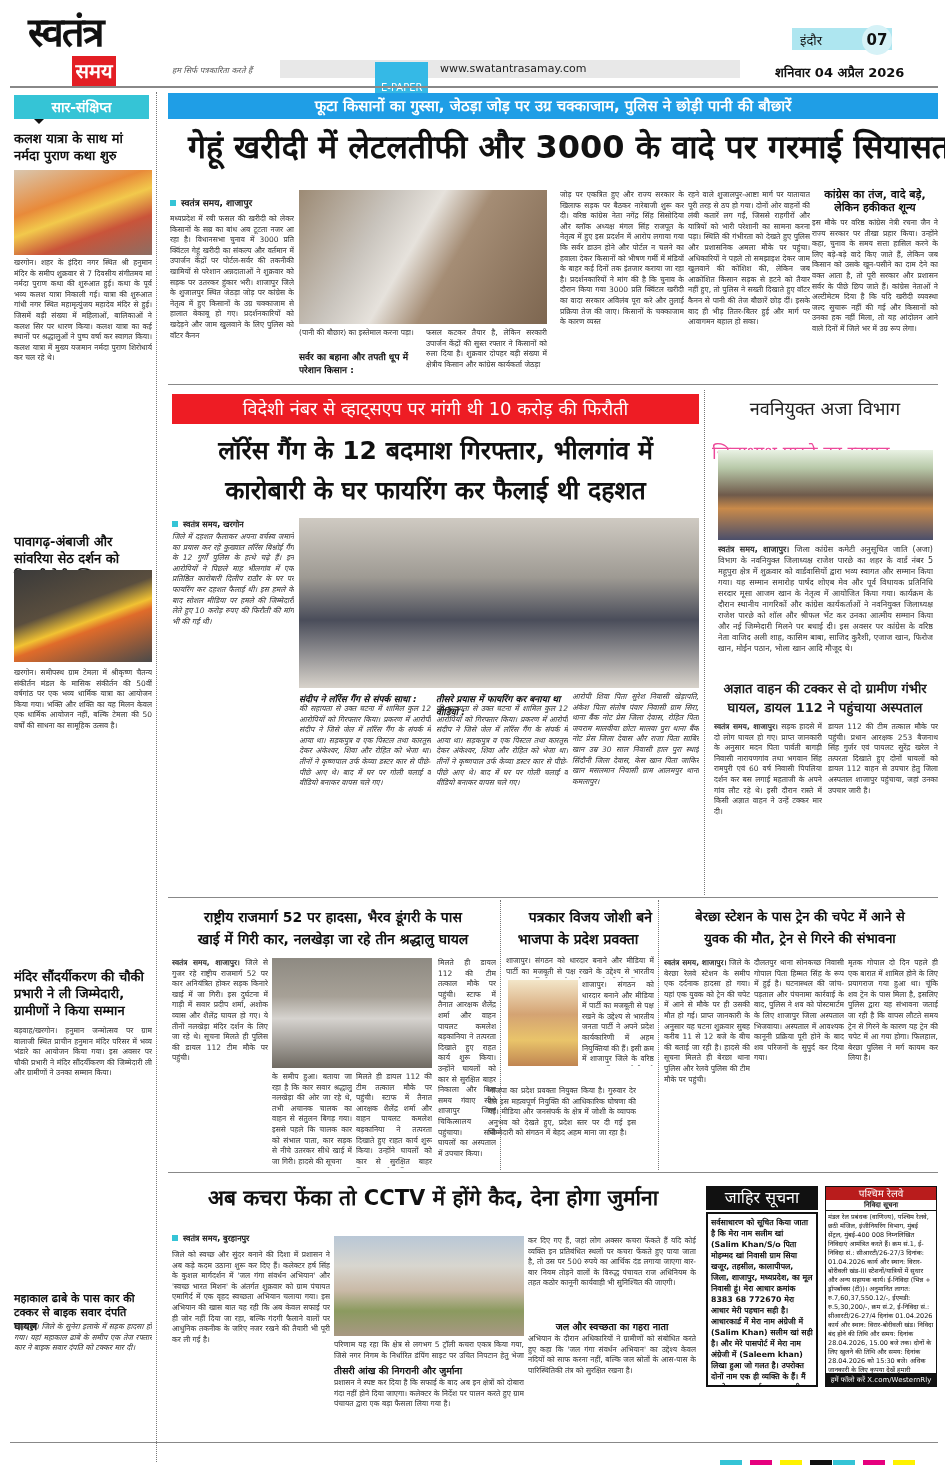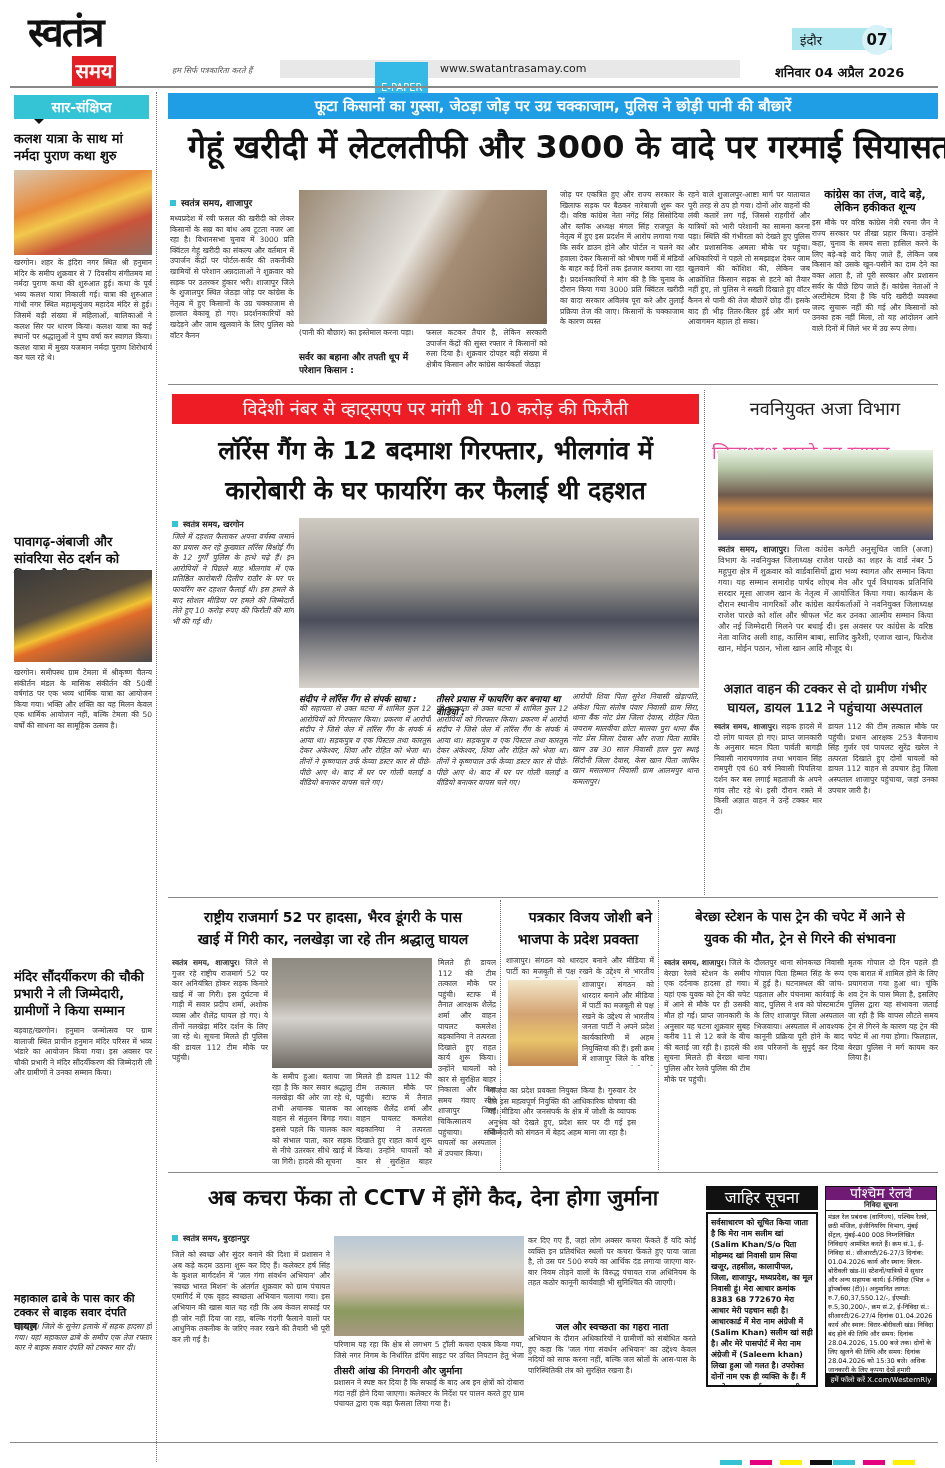--- a/index.html
+++ b/index.html
@@ -27,21 +27,21 @@
 .kicker-blue{left:168px;top:93px;width:770px;height:26px;background:#1f9ee6;color:#fff;font-size:15px;font-weight:bold;text-align:center;line-height:26px}
 .main-h{font-weight:bold;color:#111;white-space:nowrap}
 .byline{font-size:9px;font-weight:bold;color:#222}
 .byline::before{content:"";display:inline-block;width:6px;height:6px;background:#35c4d6;margin-right:5px}
 .caption{font-size:7.5px;line-height:10.6px;color:#333}
 .kicker-red{left:172px;top:394px;width:527px;height:30px;background:#ee1c24;color:#fff;font-size:18px;text-align:center;line-height:30px}
 .subhead{font-weight:bold;font-size:9px;color:#111}
 .notice-title{left:706px;top:1186px;width:112px;height:24px;background:#111;color:#fff;font-size:16px;text-align:center;line-height:24px}
 .notice-box{left:706px;top:1212px;width:112px;height:175px;border:2px solid #111;padding:3px;font-size:7.8px;line-height:11px;font-weight:bold;color:#111;overflow:hidden}
 .rly-box{left:825px;top:1186px;width:112px;height:200px;border:1px solid #111;overflow:hidden}
-.rly-head{background:#701a75;color:#fff;font-size:14px;text-align:center;line-height:13px}
+.rly-head{background:#b91c1c;color:#fff;font-size:10px;text-align:center;line-height:13px}
 .rly-sub{font-size:7px;font-weight:bold;text-align:center;border-bottom:1px solid #111;line-height:10px}
 .rly-body{font-size:6.5px;line-height:9px;padding:2px;color:#111}
 .rly-foot{left:825px;top:1373px;width:112px;height:14px;background:#111;color:#fff;font-size:7px;text-align:center;line-height:14px}
 .cmyk span{display:inline-block;width:22px;height:5px;margin-right:8px}
 </style>
 </head>
 <body>
 
 <div class="abs masthead">
   <div class="abs logo-top">स्वतंत्र</div>

